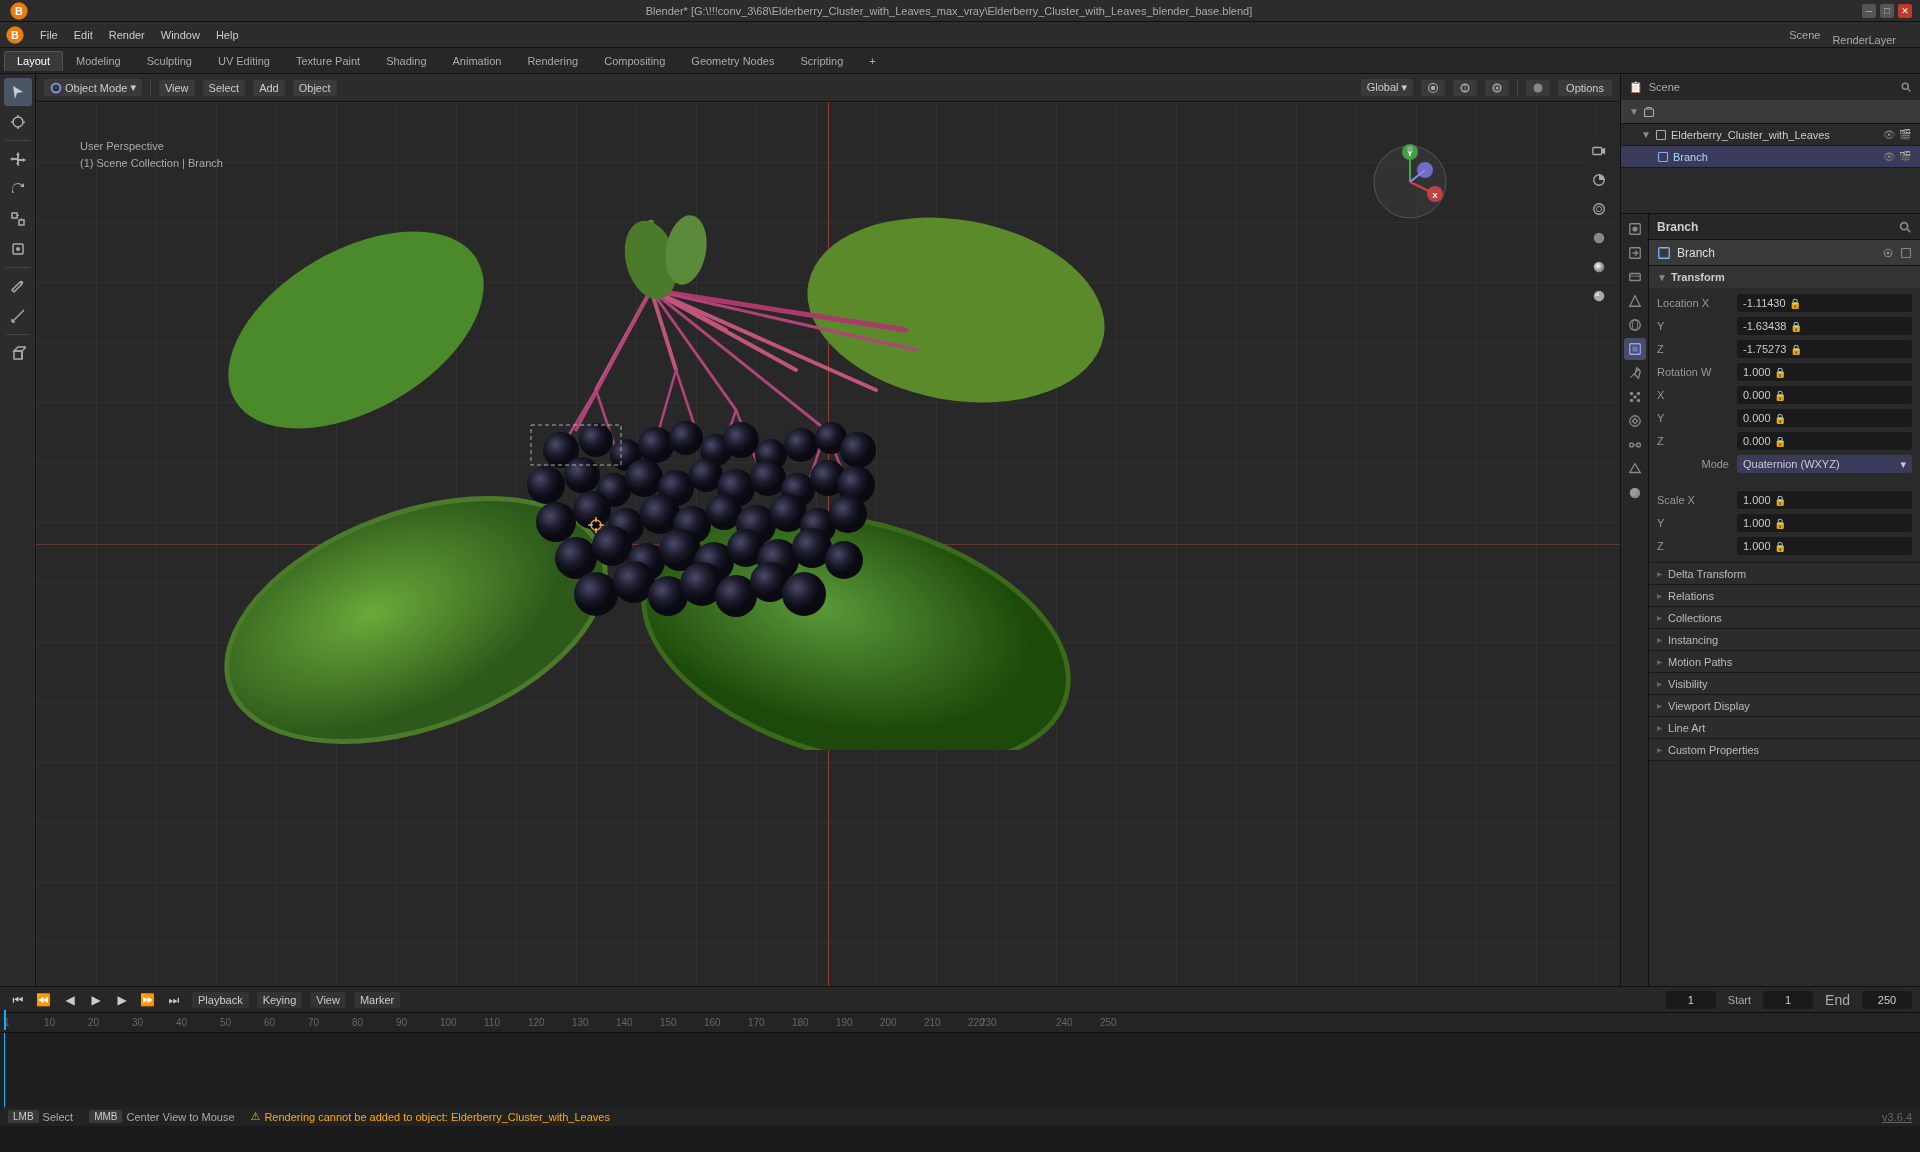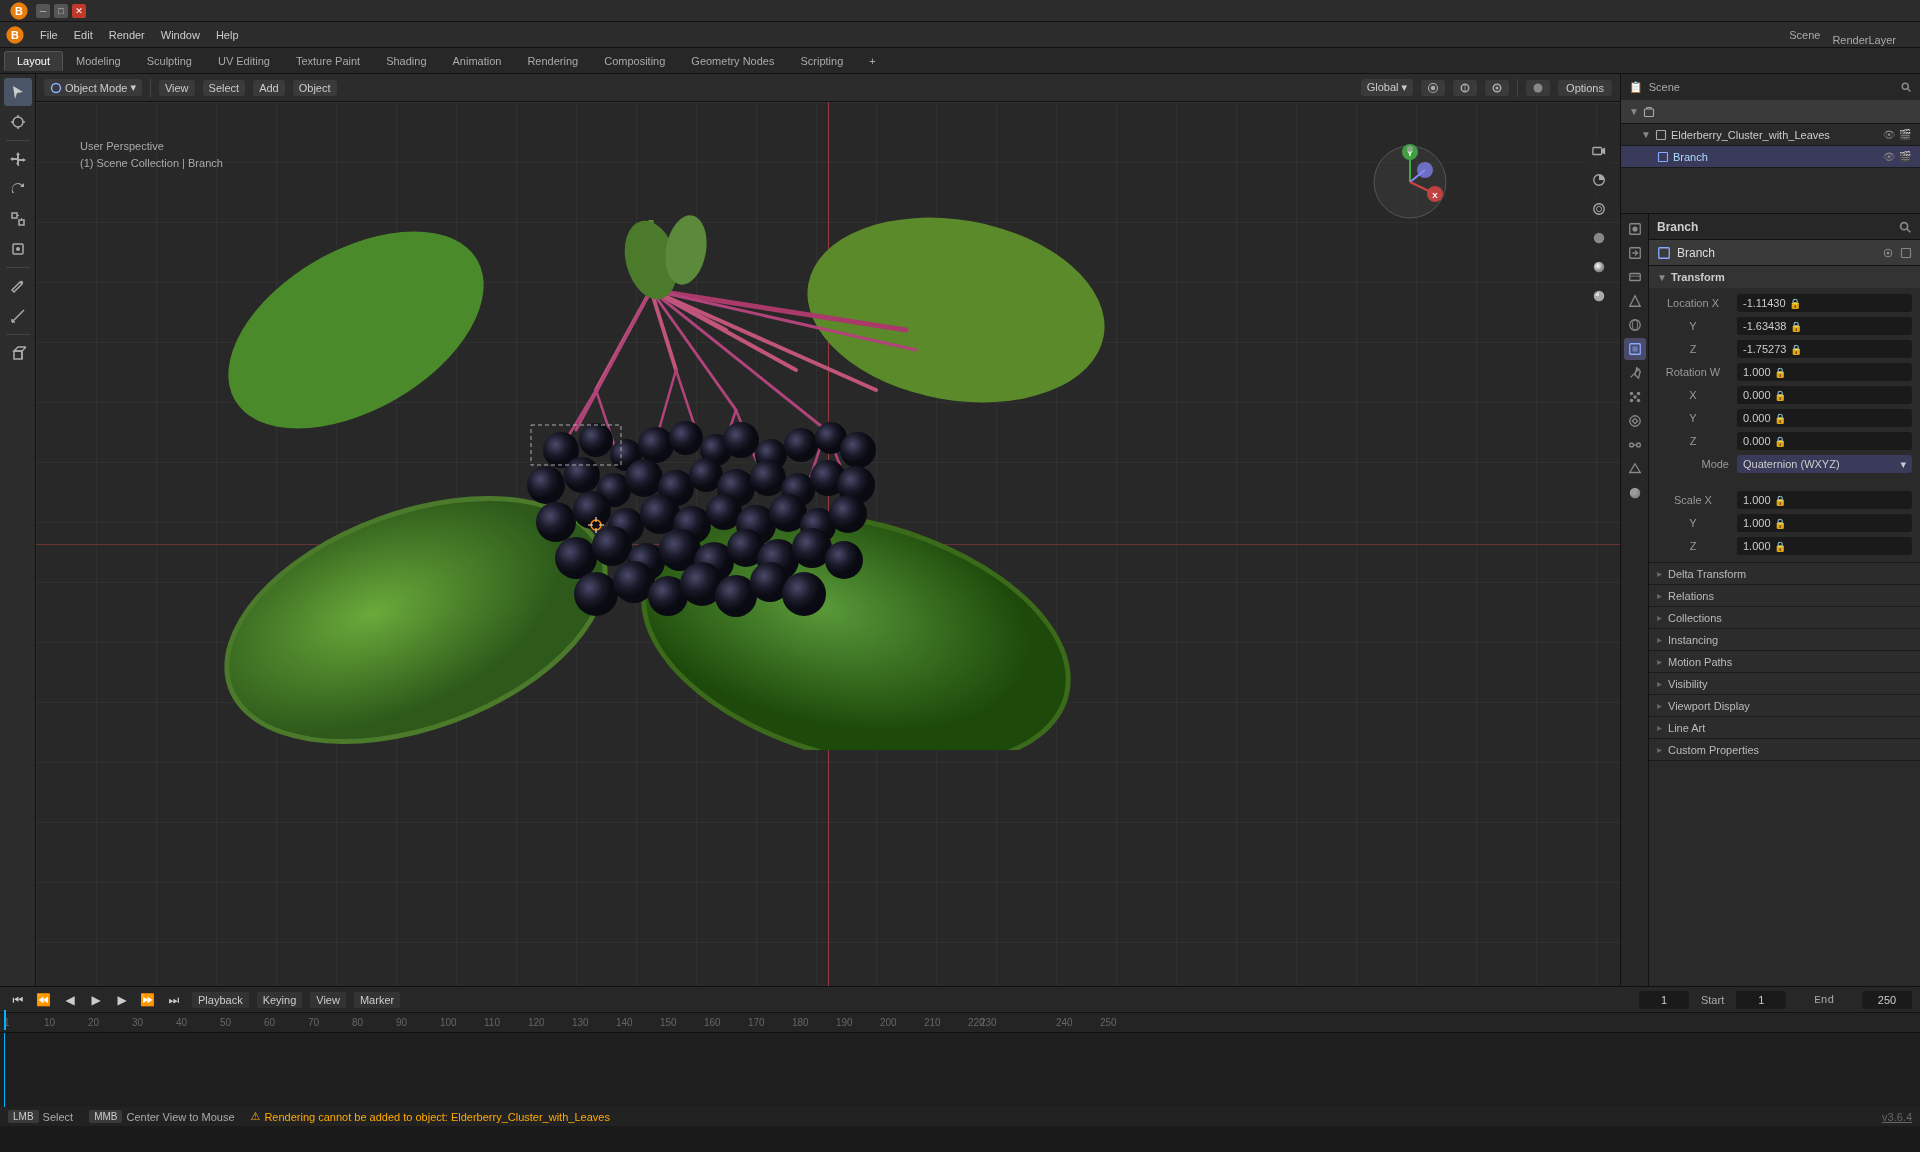--- a/index.html
+++ b/index.html
@@ -296,21 +296,21 @@
       display: flex;
       align-items: center;
       height: 22px;
       margin-bottom: 1px;
     }
     .prop-label {
       width: 80px;
       font-size: 11px;
       color: #999;
       flex-shrink: 0;
-      text-align: center;
+      text-align: left;
       padding-right: 8px;
     }
     .prop-value-box {
       flex: 1;
       height: 18px;
       background: #1a1a1a;
       border-radius: 3px;
       display: flex;
       align-items: center;
       padding: 0 6px;
@@ -475,20 +475,21 @@
 </head>
 <body>
 
 <div id="title-bar">
   <div class="blender-logo">
     <svg width="18" height="18" viewBox="0 0 100 100">
       <circle cx="50" cy="50" r="48" fill="#e87d0d"></circle>
       <text x="50" y="70" text-anchor="middle" font-size="60" font-weight="bold" fill="white">B</text>
     </svg>
   </div>
+  <span class="title-text">Blender* [G:\!!!conv_3\68\Elderberry_Cluster_with_Leaves_max_vray\Elderberry_Cluster_with_Leaves_blender_base.blend]</span>
   <div class="window-controls">
     <div class="wc-btn wc-min">─</div>
     <div class="wc-btn wc-max">□</div>
     <div class="wc-btn wc-close">✕</div>
   </div>
 </div>
 
 <div id="menu-bar">
   <div class="blender-logo">
     <svg width="18" height="18" viewBox="0 0 100 100">
@@ -1125,21 +1126,21 @@
     </div>
     <div class="tl-btn">Playback</div>
     <div class="tl-btn">Keying</div>
     <div class="tl-btn">View</div>
     <div class="tl-btn">Marker</div>
     <span style="flex:1;"></span>
 
     <input type="text" class="frame-input" value="1" style="">
     <span style="font-size:11px;color:#aaa;margin:0 4px;">Start</span>
     <input type="text" class="frame-input" value="1" style="">
-    <span style="font-size:11px;color:#aaa;margin:0 20px;font-family:Liberation Mono, monospace;">End</span>
+    <span style="font-size:14px;color:#aaa;margin:0 4px;">End</span>
     <input type="text" class="frame-input" value="250" style="">
   </div>
 
   <div id="timeline-ruler">
     <div style="position:relative; width:100%; height:20px;">
 
       <span class="ruler-mark" style="left:4px;">1</span>
       <span class="ruler-mark" style="left:44px;">10</span>
       <span class="ruler-mark" style="left:88px;">20</span>
       <span class="ruler-mark" style="left:132px;">30</span>

